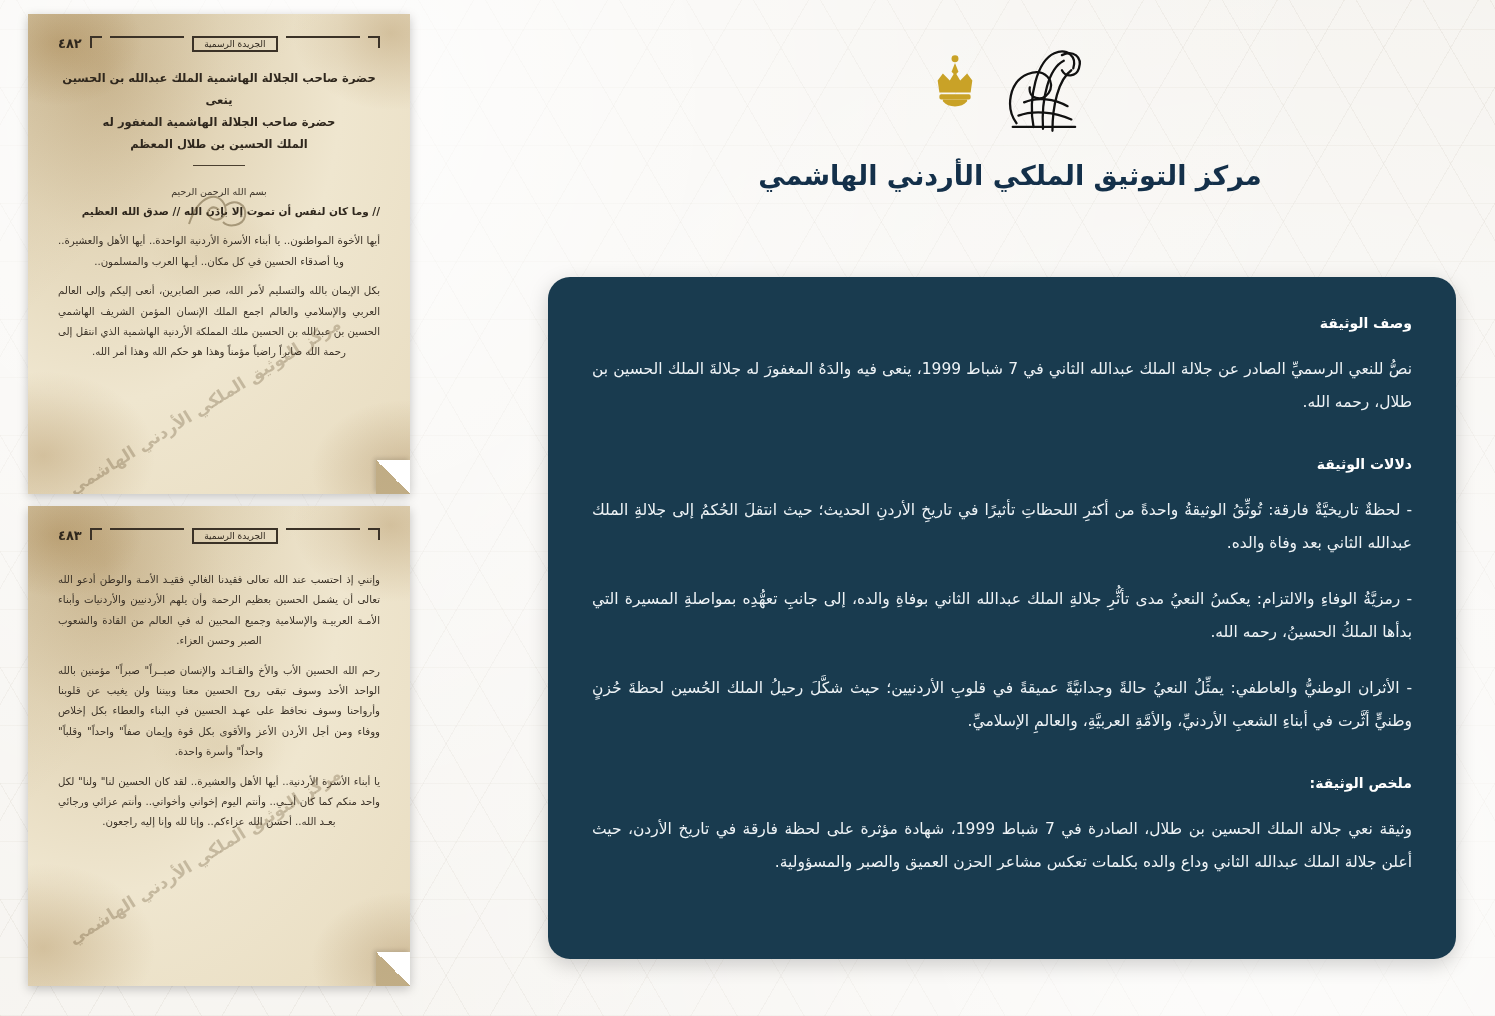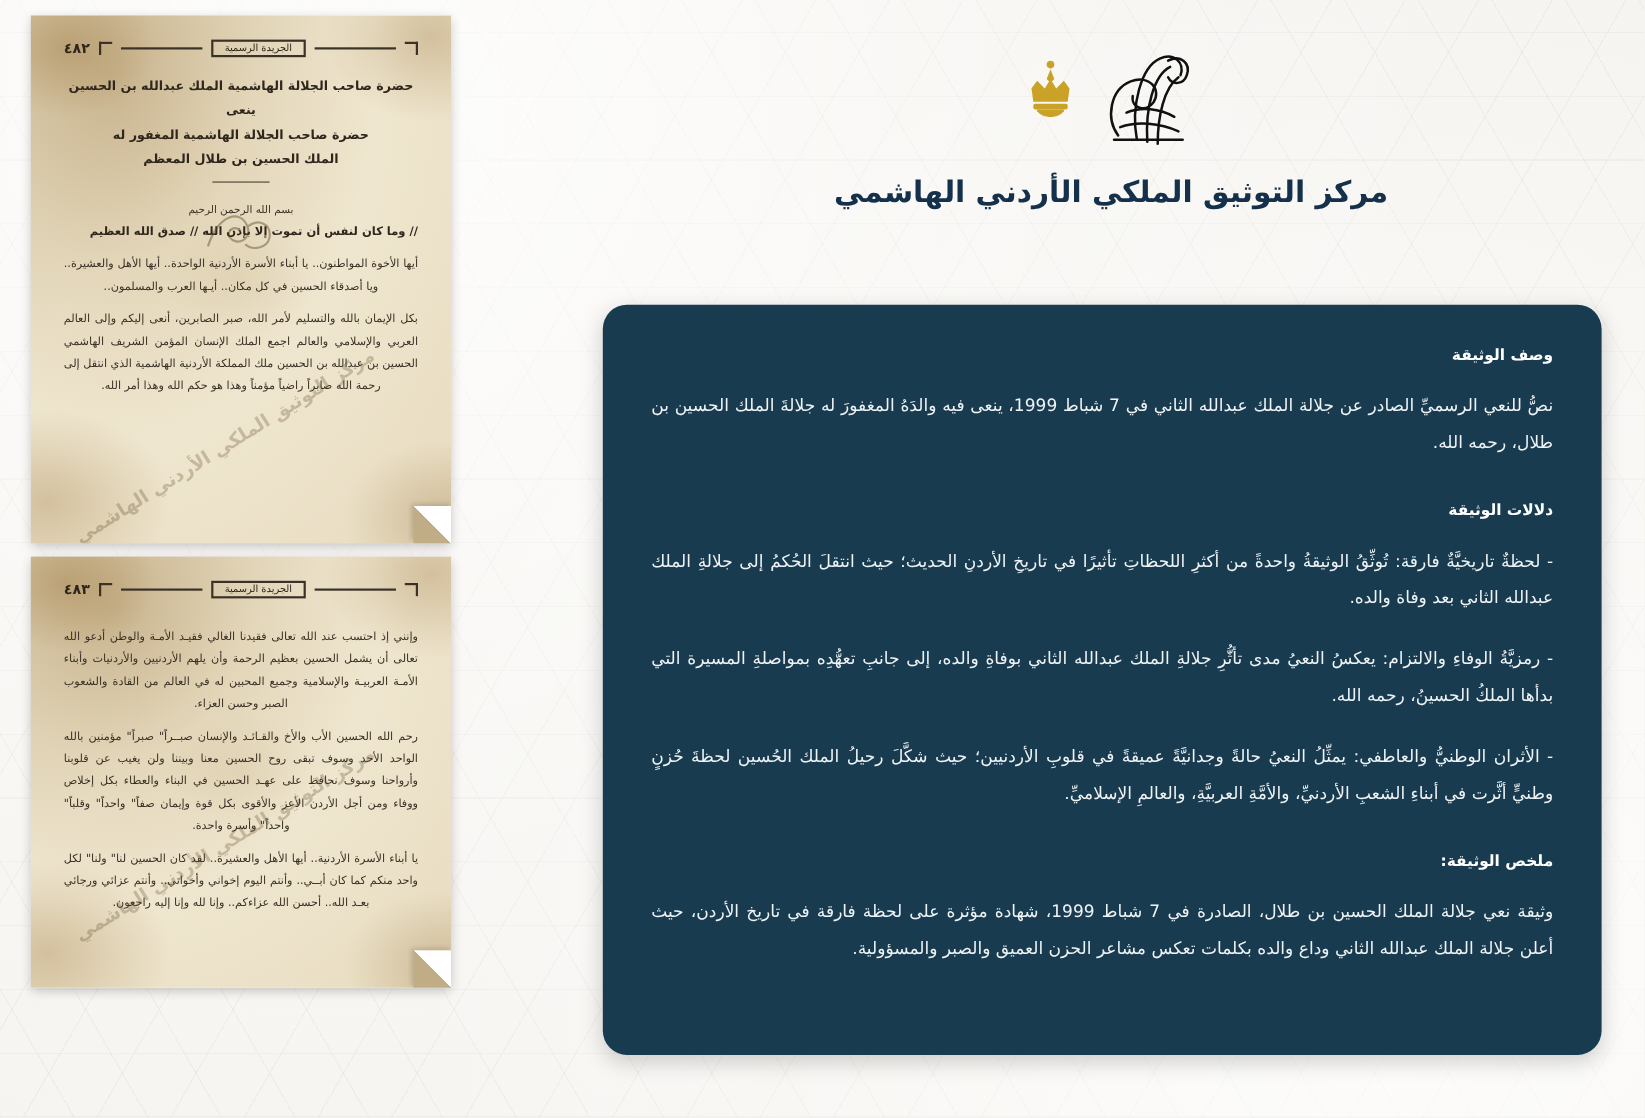--- a/index.html
+++ b/index.html
@@ -46,21 +46,21 @@
   .doc-card {
     position: absolute;
     width: 382px;
     background:
       linear-gradient(135deg, rgba(120,90,40,0.10), rgba(255,255,255,0) 35%),
       radial-gradient(ellipse at 20% 12%, #cdb994 0%, #e3d6b9 28%, #efe6cf 55%, #e8dcc0 100%);
     box-shadow: 0 3px 10px rgba(0,0,0,0.22);
     overflow: hidden;
   }
   .doc-card.one { left: 28px; top: 14px; height: 480px; }
-  .doc-card.two { left: 28px; top: 506px; height: 392px; }
+  .doc-card.two { left: 28px; top: 506px; height: 480px; }
   .doc-stains {
     position: absolute; inset: 0;
     background:
       radial-gradient(ellipse 120px 90px at 8% 6%, rgba(150,110,50,0.35), rgba(150,110,50,0) 70%),
       radial-gradient(ellipse 140px 110px at 95% 4%, rgba(150,110,50,0.30), rgba(150,110,50,0) 70%),
       radial-gradient(ellipse 160px 120px at 4% 92%, rgba(150,110,50,0.30), rgba(150,110,50,0) 70%),
       radial-gradient(ellipse 130px 100px at 98% 95%, rgba(140,100,45,0.28), rgba(140,100,45,0) 70%),
       radial-gradient(ellipse 90px 70px at 50% 50%, rgba(170,140,80,0.12), rgba(170,140,80,0) 75%);
     pointer-events: none;
   }
@@ -71,21 +71,20 @@
     background: linear-gradient(225deg, #ffffff 0 50%, rgba(190,170,130,0.9) 50% 100%);
     box-shadow: -2px -2px 4px rgba(0,0,0,0.12);
   }
   .doc-inner {
     position: relative;
     padding: 22px 30px 18px 30px;
     height: 100%;
   }
   .doc-head {
     display: flex;
-    align-items: center;
     gap: 8px;
     direction: ltr;
     margin-bottom: 4px;
   }
   .doc-head .rule {
     flex: 1;
     height: 0;
     border-top: 2px solid #3b3227;
   }
   .doc-head .corner-l,

